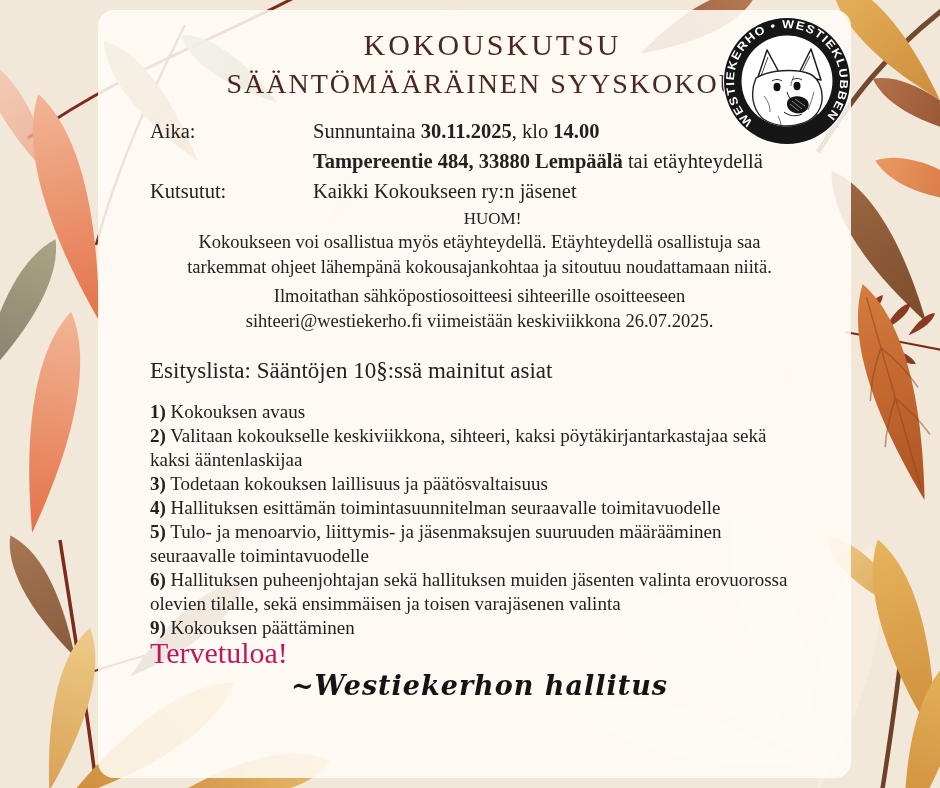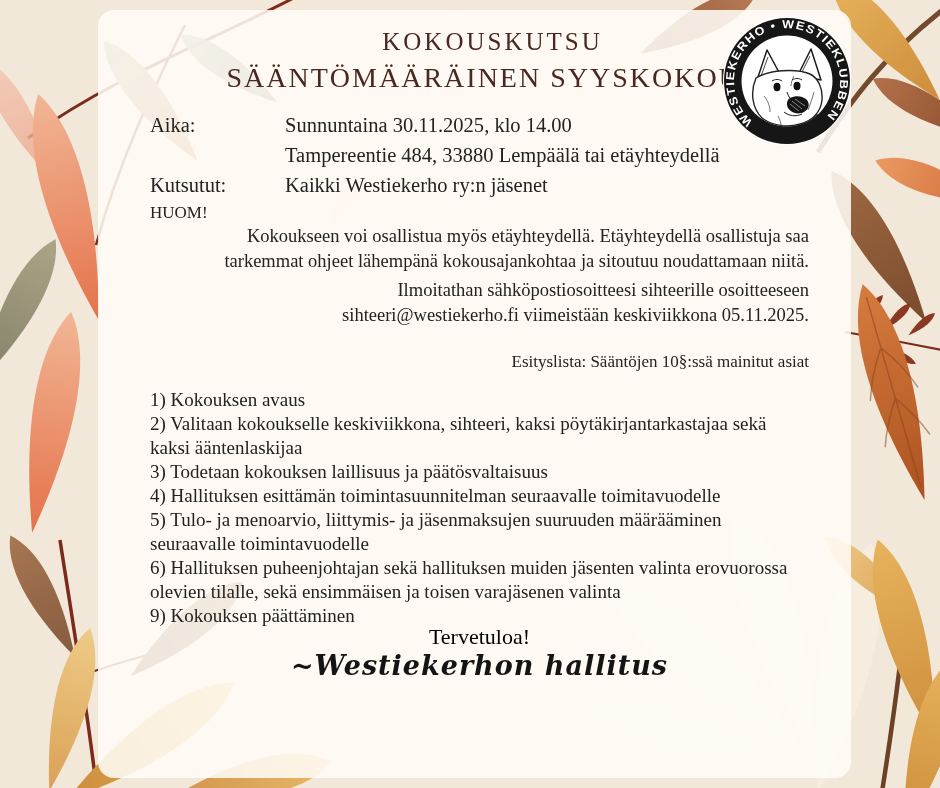--- a/index.html
+++ b/index.html
@@ -14,38 +14,38 @@
   .card{
     position:absolute;left:98px;top:10px;width:753px;height:768px;
     background:rgba(255,253,247,0.87);
     border-radius:16px;
   }
   .content{
     position:absolute;left:98px;top:10px;width:753px;height:768px;
     box-sizing:border-box;padding:10px 16px 0 52px;
   }
   .title{
-    text-align:center;font-size:25px;letter-spacing:3px;color:#4a2721;
+    text-align:center;font-size:30px;letter-spacing:3px;color:#4a2721;
     margin-top:8px;font-weight:500;
   }
   .subtitle{
     text-align:center;font-size:28px;letter-spacing:2px;color:#4a2721;
     margin-top:6px;font-weight:500;
   }
   .details{margin-top:16px;font-size:20.5px;}
-  .d-row{display:flex;line-height:30px;}
+  .d-row{display:flex;line-height:30px;gap:28px;}
   .d-label{width:135px;flex:none;}
-  .b{font-weight:normal;margin-top:43px;}
-  .huom{font-size:17px;margin-top:2px;line-height:22px;}
-  .para{text-align:right;font-size:18.5px;line-height:25px;margin-right:26px;}
+  .b{font-weight:bold;margin-top:43px;}
+  .huom{text-align:center;font-size:17px;margin-top:2px;line-height:22px;}
+  .para{text-align:center;font-size:18.5px;line-height:25px;margin-right:26px;}
   .para2{margin-top:4px;font-family:Liberation Serif, serif;}
-  .agenda-heading{text-align:right;font-size:17px;margin-top:24px;margin-right:26px;}
+  .agenda-heading{text-align:left;font-size:23px;margin-top:24px;margin-right:26px;}
   .agenda{margin-top:16px;font-size:19px;line-height:24px;}
   .agenda-item .itext{white-space:pre-line;}
-  .welcome{text-align:center;font-size:22px;margin-top:-4px;margin-right:26px;color:#000000;}
+  .welcome{text-align:left;font-size:30px;margin-top:-4px;margin-right:26px;color:#be185d;}
   .signature{
     text-align:center;font-size:27px;margin-top:0px;margin-right:26px;
     font-family:"DejaVu Serif", cursive;font-style:italic;font-weight:bold;
     letter-spacing:1px;color:#141414;
   }
   .logo{position:absolute;left:722px;top:16px;}
 </style>
 </head>
 <body>
 
@@ -170,32 +170,32 @@
     <div class="d-row">
       <span class="d-label">Aika:</span>
       <span><span>Sunnuntaina </span><span class="b">30.11.2025</span><span>, klo </span><span class="b">14.00</span></span>
     </div>
     <div class="d-row">
       <span class="d-label"></span>
       <span><span class="b">Tampereentie 484, 33880 Lempäälä</span><span> tai etäyhteydellä</span></span>
     </div>
     <div class="d-row">
       <span class="d-label">Kutsutut:</span>
-      <span>Kaikki Westiekerho ry:n jäsenet</span>
+      <span>Kaikki Kokoukseen ry:n jäsenet</span>
     </div>
   </div>
 
   <div class="huom">HUOM!</div>
   <div class="para">
     <div>Kokoukseen voi osallistua myös etäyhteydellä. Etäyhteydellä osallistuja saa</div>
     <div>tarkemmat ohjeet lähempänä kokousajankohtaa ja sitoutuu noudattamaan niitä.</div>
   </div>
   <div class="para para2">
     <div>Ilmoitathan sähköpostiosoitteesi sihteerille osoitteeseen</div>
-    <div>sihteeri@westiekerho.fi viimeistään keskiviikkona 05.11.2025.</div>
+    <div>sihteeri@westiekerho.fi viimeistään keskiviikkona 26.07.2025.</div>
   </div>
 
   <div class="agenda-heading">Esityslista: Sääntöjen 10§:ssä mainitut asiat</div>
 
   <div class="agenda">
     <div class="agenda-item"><span class="b">1)</span> <span class="itext">Kokouksen avaus</span></div>
     <div class="agenda-item"><span class="b">2)</span> <span class="itext">Valitaan kokoukselle keskiviikkona, sihteeri, kaksi pöytäkirjantarkastajaa sekä
 kaksi ääntenlaskijaa</span></div>
     <div class="agenda-item"><span class="b">3)</span> <span class="itext">Todetaan kokouksen laillisuus ja päätösvaltaisuus</span></div>
     <div class="agenda-item"><span class="b">4)</span> <span class="itext">Hallituksen esittämän toimintasuunnitelman seuraavalle toimitavuodelle</span></div>

